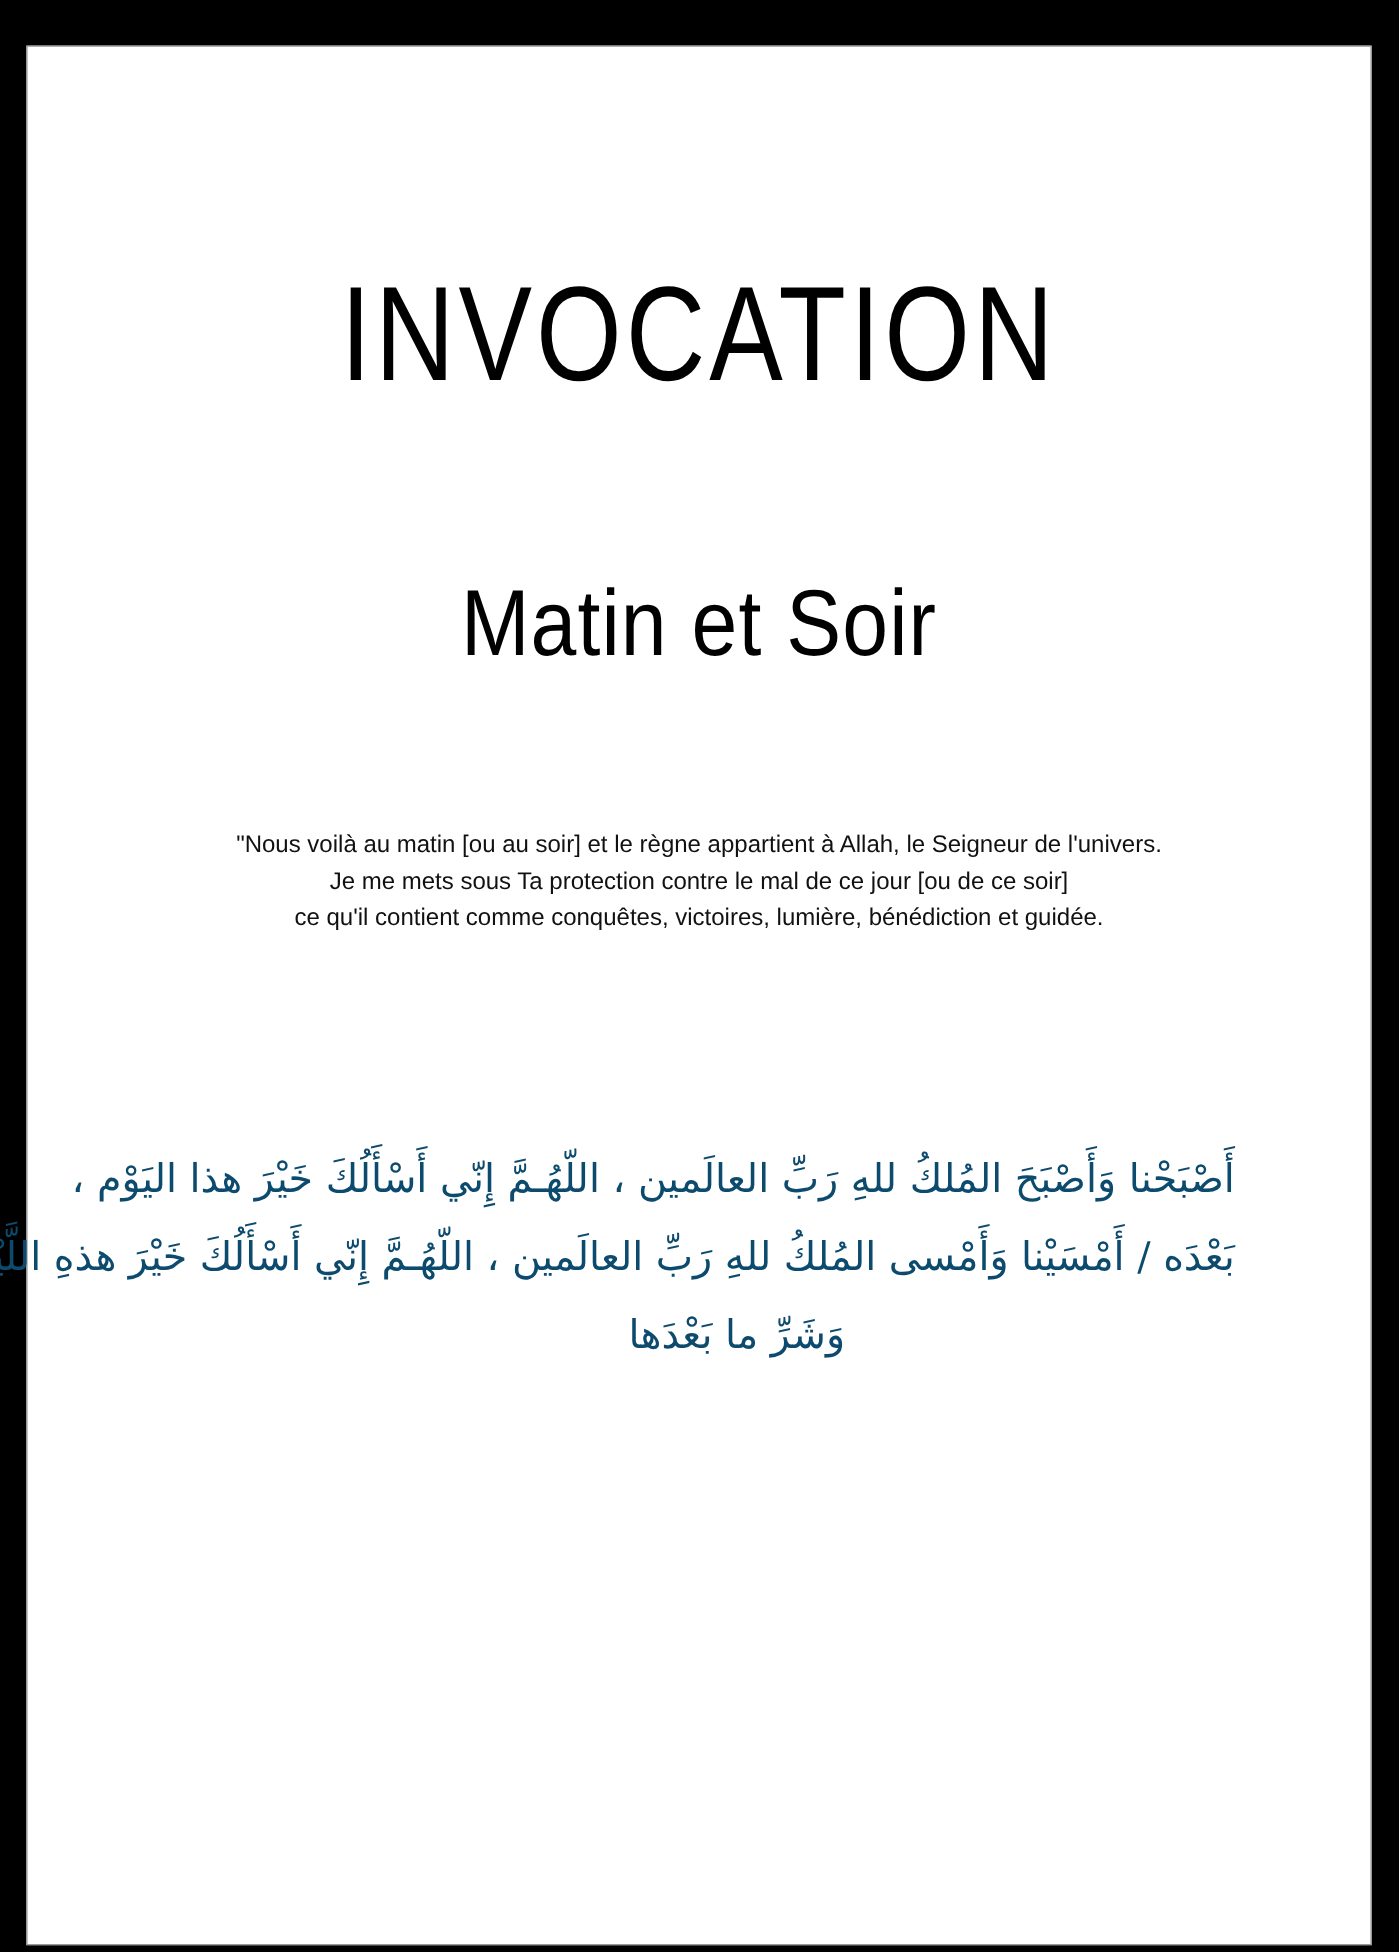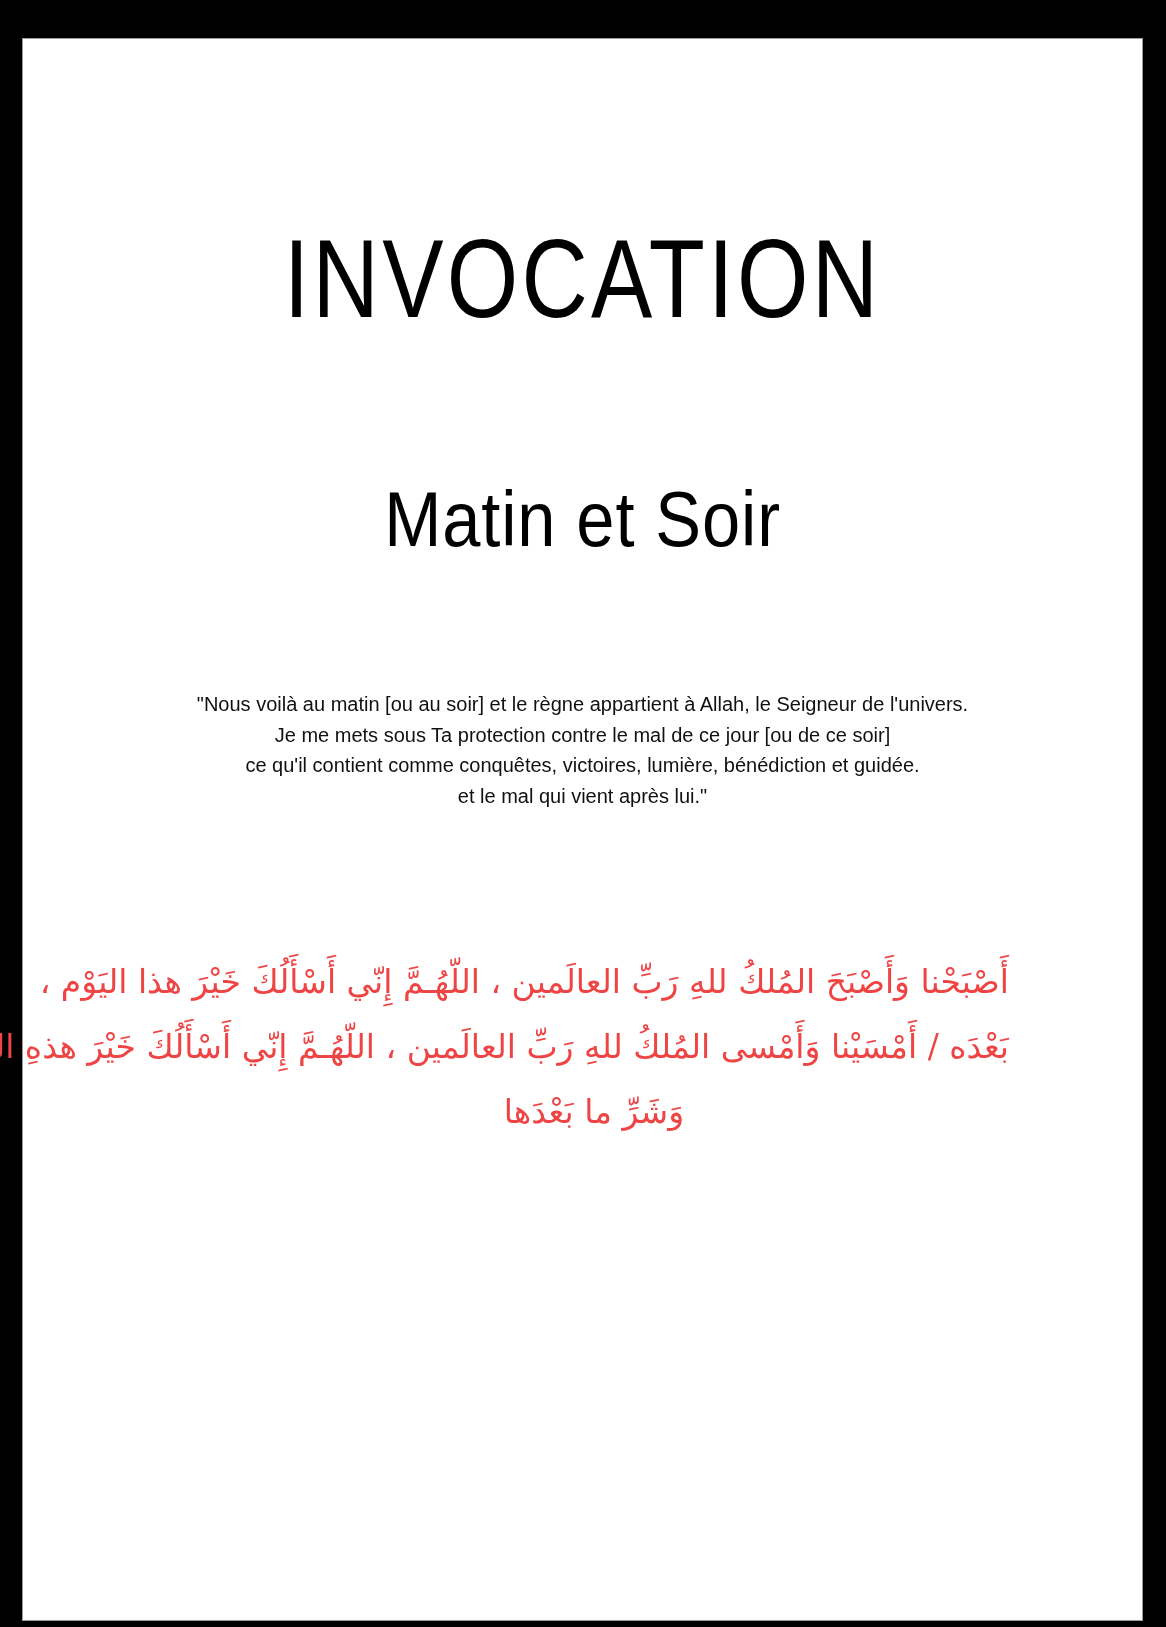--- a/index.html
+++ b/index.html
@@ -72,29 +72,29 @@
       font-size: 20px;
       line-height: 30.5px;
       color: #111111;
     }
     .french .line {
       display: block;
       white-space: nowrap;
     }
     .arabic {
       position: absolute;
-      left: 156px;
+      left: 176px;
       top: 910px;
       width: 830px;
       direction: rtl;
       text-align: center;
       font-family: "DejaVu Serif", serif;
       font-size: 33px;
       line-height: 65px;
-      color: #ef4444;
+      color: #0c4a6e;
     }
     .arabic .line {
       display: block;
       white-space: nowrap;
       text-align: justify;
       text-align-last: justify;
     }
     .arabic .line.last {
       text-align: right;
       text-align-last: center;
@@ -107,21 +107,20 @@
   <div class="page">
 
     <div class="title">INVOCATION</div>
 
     <div class="subtitle">Matin et Soir</div>
 
     <div class="french">
       <span class="line">"Nous voilà au matin [ou au soir] et le règne appartient à Allah, le Seigneur de l'univers.</span>
       <span class="line">Je me mets sous Ta protection contre le mal de ce jour [ou de ce soir]</span>
       <span class="line">ce qu'il contient comme conquêtes, victoires, lumière, bénédiction et guidée.</span>
-      <span class="line">et le mal qui vient après lui."</span>
     </div>
 
     <div class="arabic" lang="ar">
       <span class="line">أَصْبَحْنا وَأَصْبَحَ المُلكُ للهِ رَبِّ العالَمين ، اللّهُـمَّ إِنّي أَسْأَلُكَ خَيْرَ هذا اليَوْم ،</span>
       <span class="line">بَعْدَه / أَمْسَيْنا وَأَمْسى المُلكُ للهِ رَبِّ العالَمين ، اللّهُـمَّ إِنّي أَسْأَلُكَ خَيْرَ هذهِ اللَّيْلَة ،</span>
       <span class="line last">وَشَرِّ ما بَعْدَها</span>
     </div>
 
   </div>
 </div>

